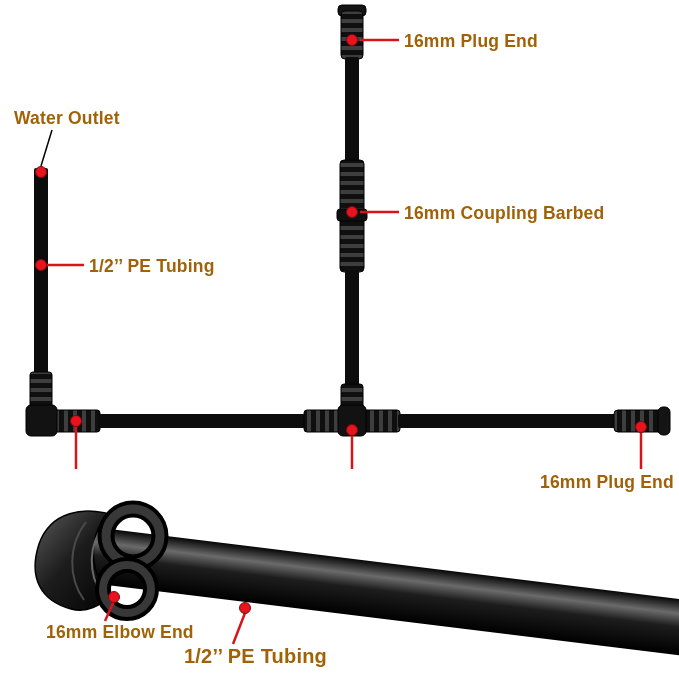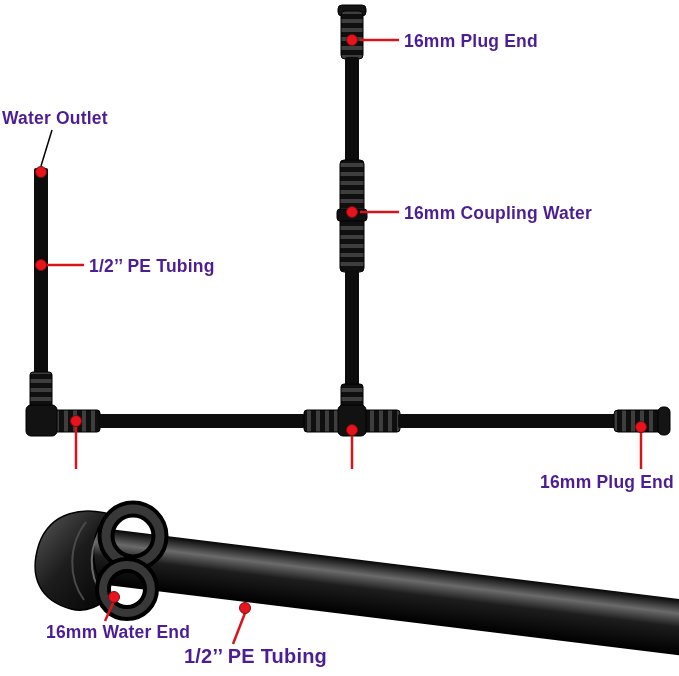--- a/index.html
+++ b/index.html
@@ -8,21 +8,21 @@
     width:679px;height:676px;
     background:#fff;
     font-family:"Liberation Sans", sans-serif;
     overflow:hidden;
   }
   #stage svg{position:absolute;left:0;top:0;}
   .label{
     position:absolute;
     font-weight:700;
     font-size:17.5px;
-    color:#4c1d95;
+    color:#a16207;
     white-space:nowrap;
     letter-spacing:0.2px;
   }
   .label.big{font-size:20px;}
 </style>
 </head>
 <body>
 
 <div id="stage">
 
@@ -108,20 +108,20 @@
     <circle cx="41" cy="265" r="5.5" stroke="#7a0d12" fill="#e8131d"></circle>
     <circle cx="352" cy="212" r="5.5" stroke="#7a0d12" fill="#e8131d"></circle>
     <circle cx="76" cy="421" r="5.5" stroke="#7a0d12" fill="#e8131d"></circle>
     <circle cx="352" cy="430" r="5.5" stroke="#7a0d12" fill="#e8131d"></circle>
     <circle cx="641" cy="427" r="5.5" stroke="#7a0d12" fill="#e8131d"></circle>
     <circle cx="114" cy="597" r="5.5" stroke="#7a0d12" fill="#e8131d"></circle>
     <circle cx="245" cy="608" r="5.5" stroke="#7a0d12" fill="#e8131d"></circle>
   </svg>
 
   <div class="label" style="left:404px;top:31px">16mm Plug End</div>
-  <div class="label" style="left:2px;top:108px">Water Outlet</div>
+  <div class="label" style="left:14px;top:108px">Water Outlet</div>
   <div class="label" style="left:89px;top:256px">1/2’’ PE Tubing</div>
-  <div class="label" style="left:404px;top:203px">16mm Coupling Water</div>
+  <div class="label" style="left:404px;top:203px">16mm Coupling Barbed</div>
   <div class="label" style="left:540px;top:472px">16mm Plug End</div>
-  <div class="label" style="left:46px;top:622px">16mm Water End</div>
+  <div class="label" style="left:46px;top:622px">16mm Elbow End</div>
   <div class="label big" style="left:184px;top:645px">1/2’’ PE Tubing</div>
 
 </div>
 
 </body></html>

